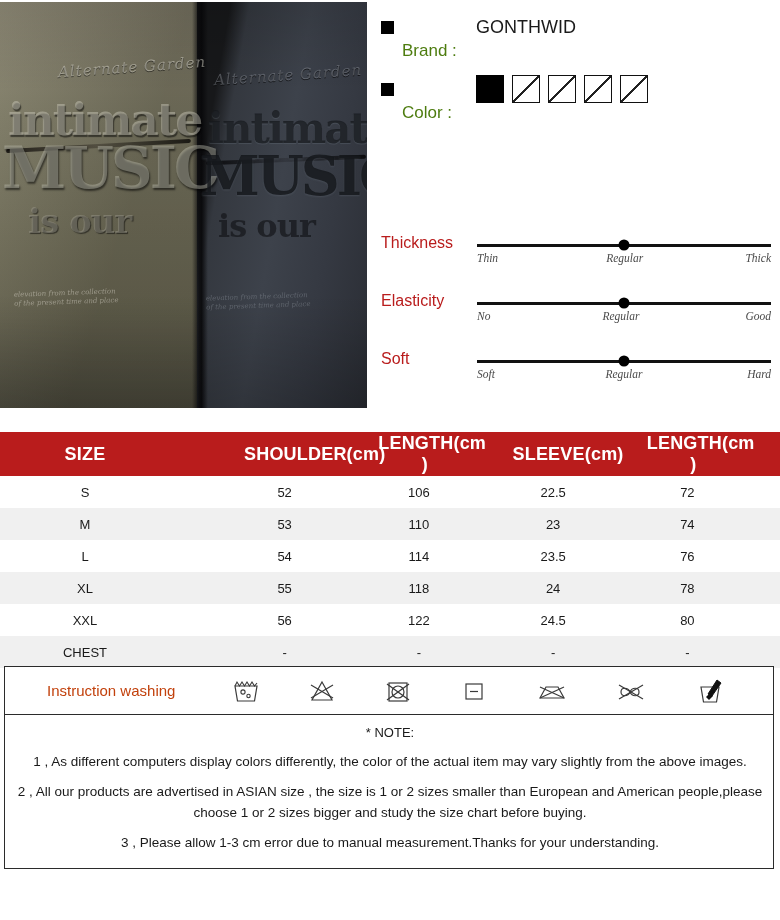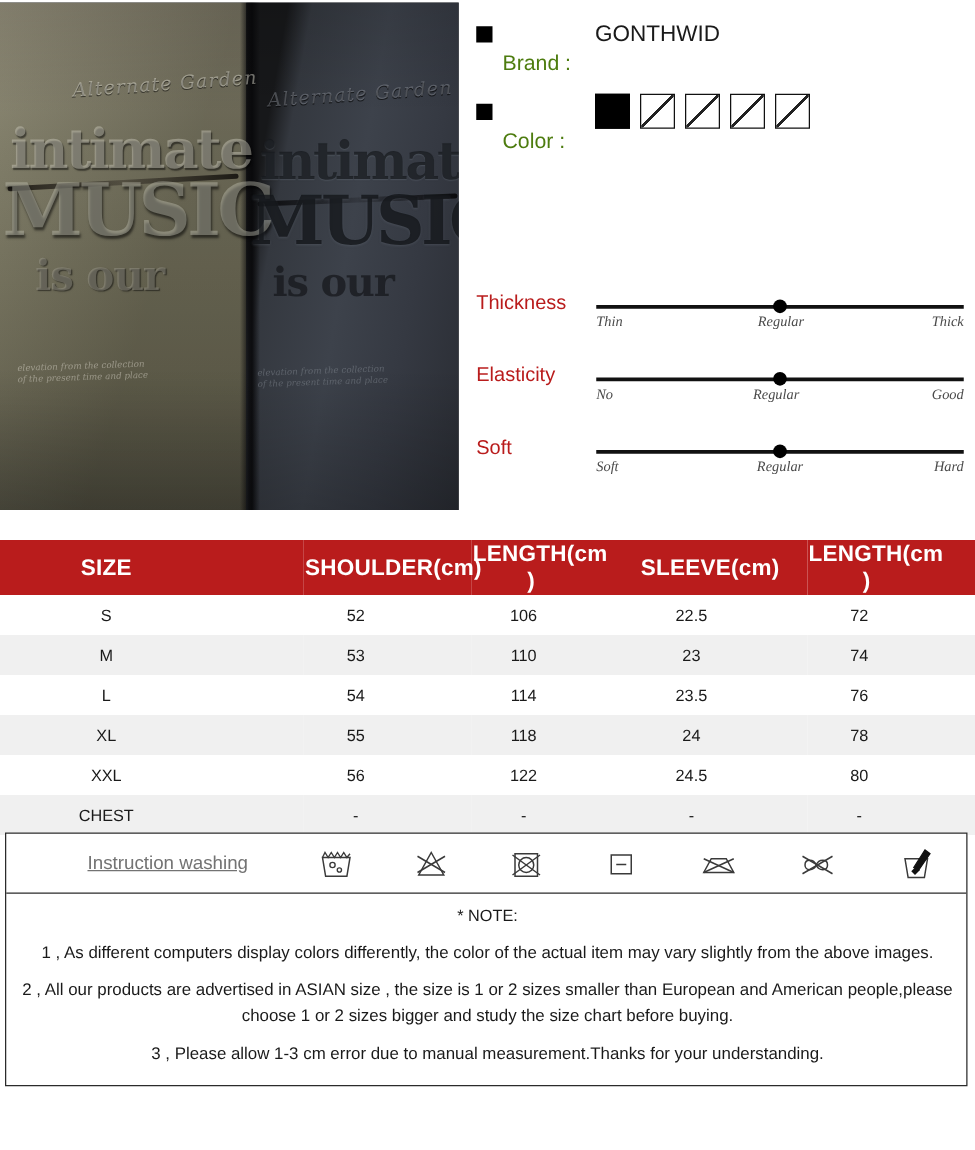--- a/index.html
+++ b/index.html
@@ -223,25 +223,24 @@
     border: 1.5px solid #2b2b2b;
     box-sizing: border-box;
     background: #ffffff;
   }
   .wash-head {
     display: flex; align-items: center;
     height: 47px;
     border-bottom: 1.5px solid #2b2b2b;
   }
   .wash-title {
-    margin-left: 65px;
+    margin-left: 42px;
     font-size: 15px;
-    color: #737373;
+    color: #c2410c;
     white-space: nowrap;
-    text-decoration: underline;
   }
   .wash-icons {
     display: flex; align-items: center;
     margin-left: 56px;
     gap: 46px;
   }
   .wash-icons svg { display: block; }
   .note-body { padding: 10px 10px 14px 12px; text-align: center; }
   .note-head {
     font-size: 13px; color: #1a1a1a;

